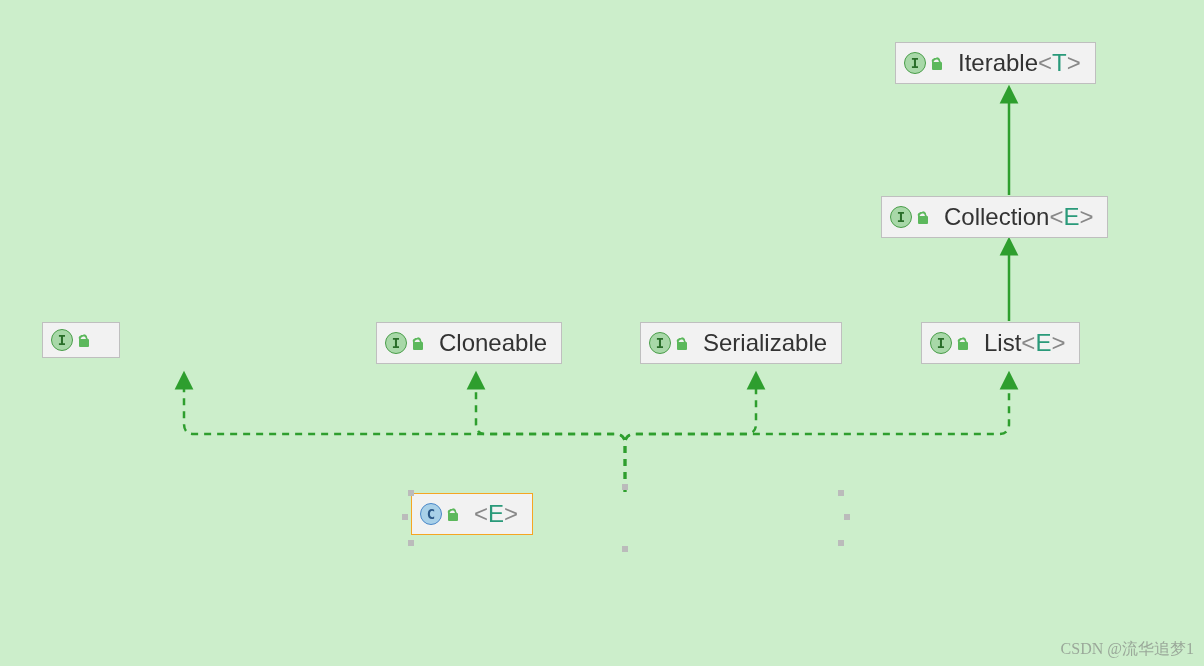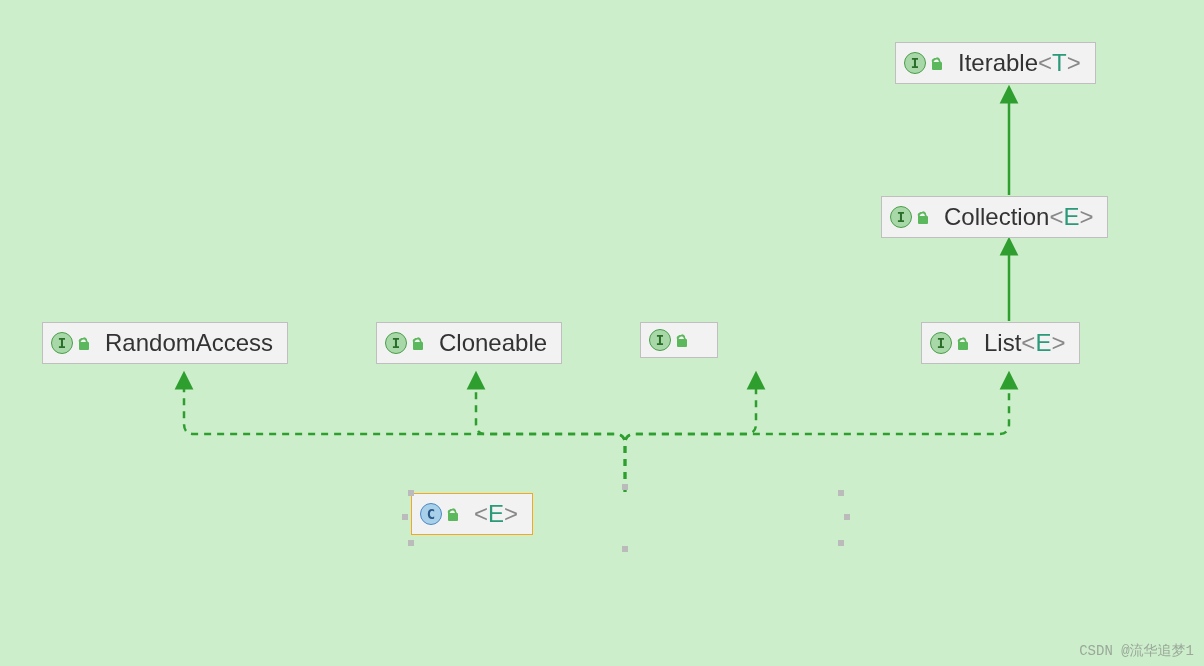--- a/index.html
+++ b/index.html
@@ -93,23 +93,23 @@
     position: absolute;
     left: 0; top: 0;
     width: 1204px;
     height: 666px;
     pointer-events: none;
   }
   .watermark {
     position: absolute;
     right: 10px;
     bottom: 6px;
-    font-size: 14px;
+    font-size: 16px;
     color: rgba(120,120,120,0.6);
-    font-family: Liberation Mono, monospace;
+    font-family: Liberation Serif, serif;
   }
 </style>
 </head>
 <body>
 
 <svg class="edges">
   <defs>
     <marker id="arrow" viewBox="0 0 12 12" refX="6" refY="6" markerWidth="9" markerHeight="9" orient="auto-start-reverse">
       <path d="M 1 1 L 11 6 L 1 11 Z" fill="#2e9e2e"></path>
     </marker>
@@ -158,32 +158,32 @@
   <span class="lock"></span>
   <span>Collection</span>
     <span class="gen">&lt;</span>
     <span class="param">E</span>
     <span class="gen">&gt;</span>
 </div>
 
 <div class="node" style="left:42px; top:322px;">
   <span class="badge interface">I</span>
   <span class="lock"></span>
-  <span>RandomAccess</span>
 </div>
 
 <div class="node" style="left:376px; top:322px;">
   <span class="badge interface">I</span>
   <span class="lock"></span>
   <span>Cloneable</span>
 </div>
 
 <div class="node" style="left:640px; top:322px;">
   <span class="badge interface">I</span>
   <span class="lock"></span>
+  <span>Serializable</span>
 </div>
 
 <div class="node" style="left:921px; top:322px;">
   <span class="badge interface">I</span>
   <span class="lock"></span>
   <span>List</span>
     <span class="gen">&lt;</span>
     <span class="param">E</span>
     <span class="gen">&gt;</span>
 </div>

